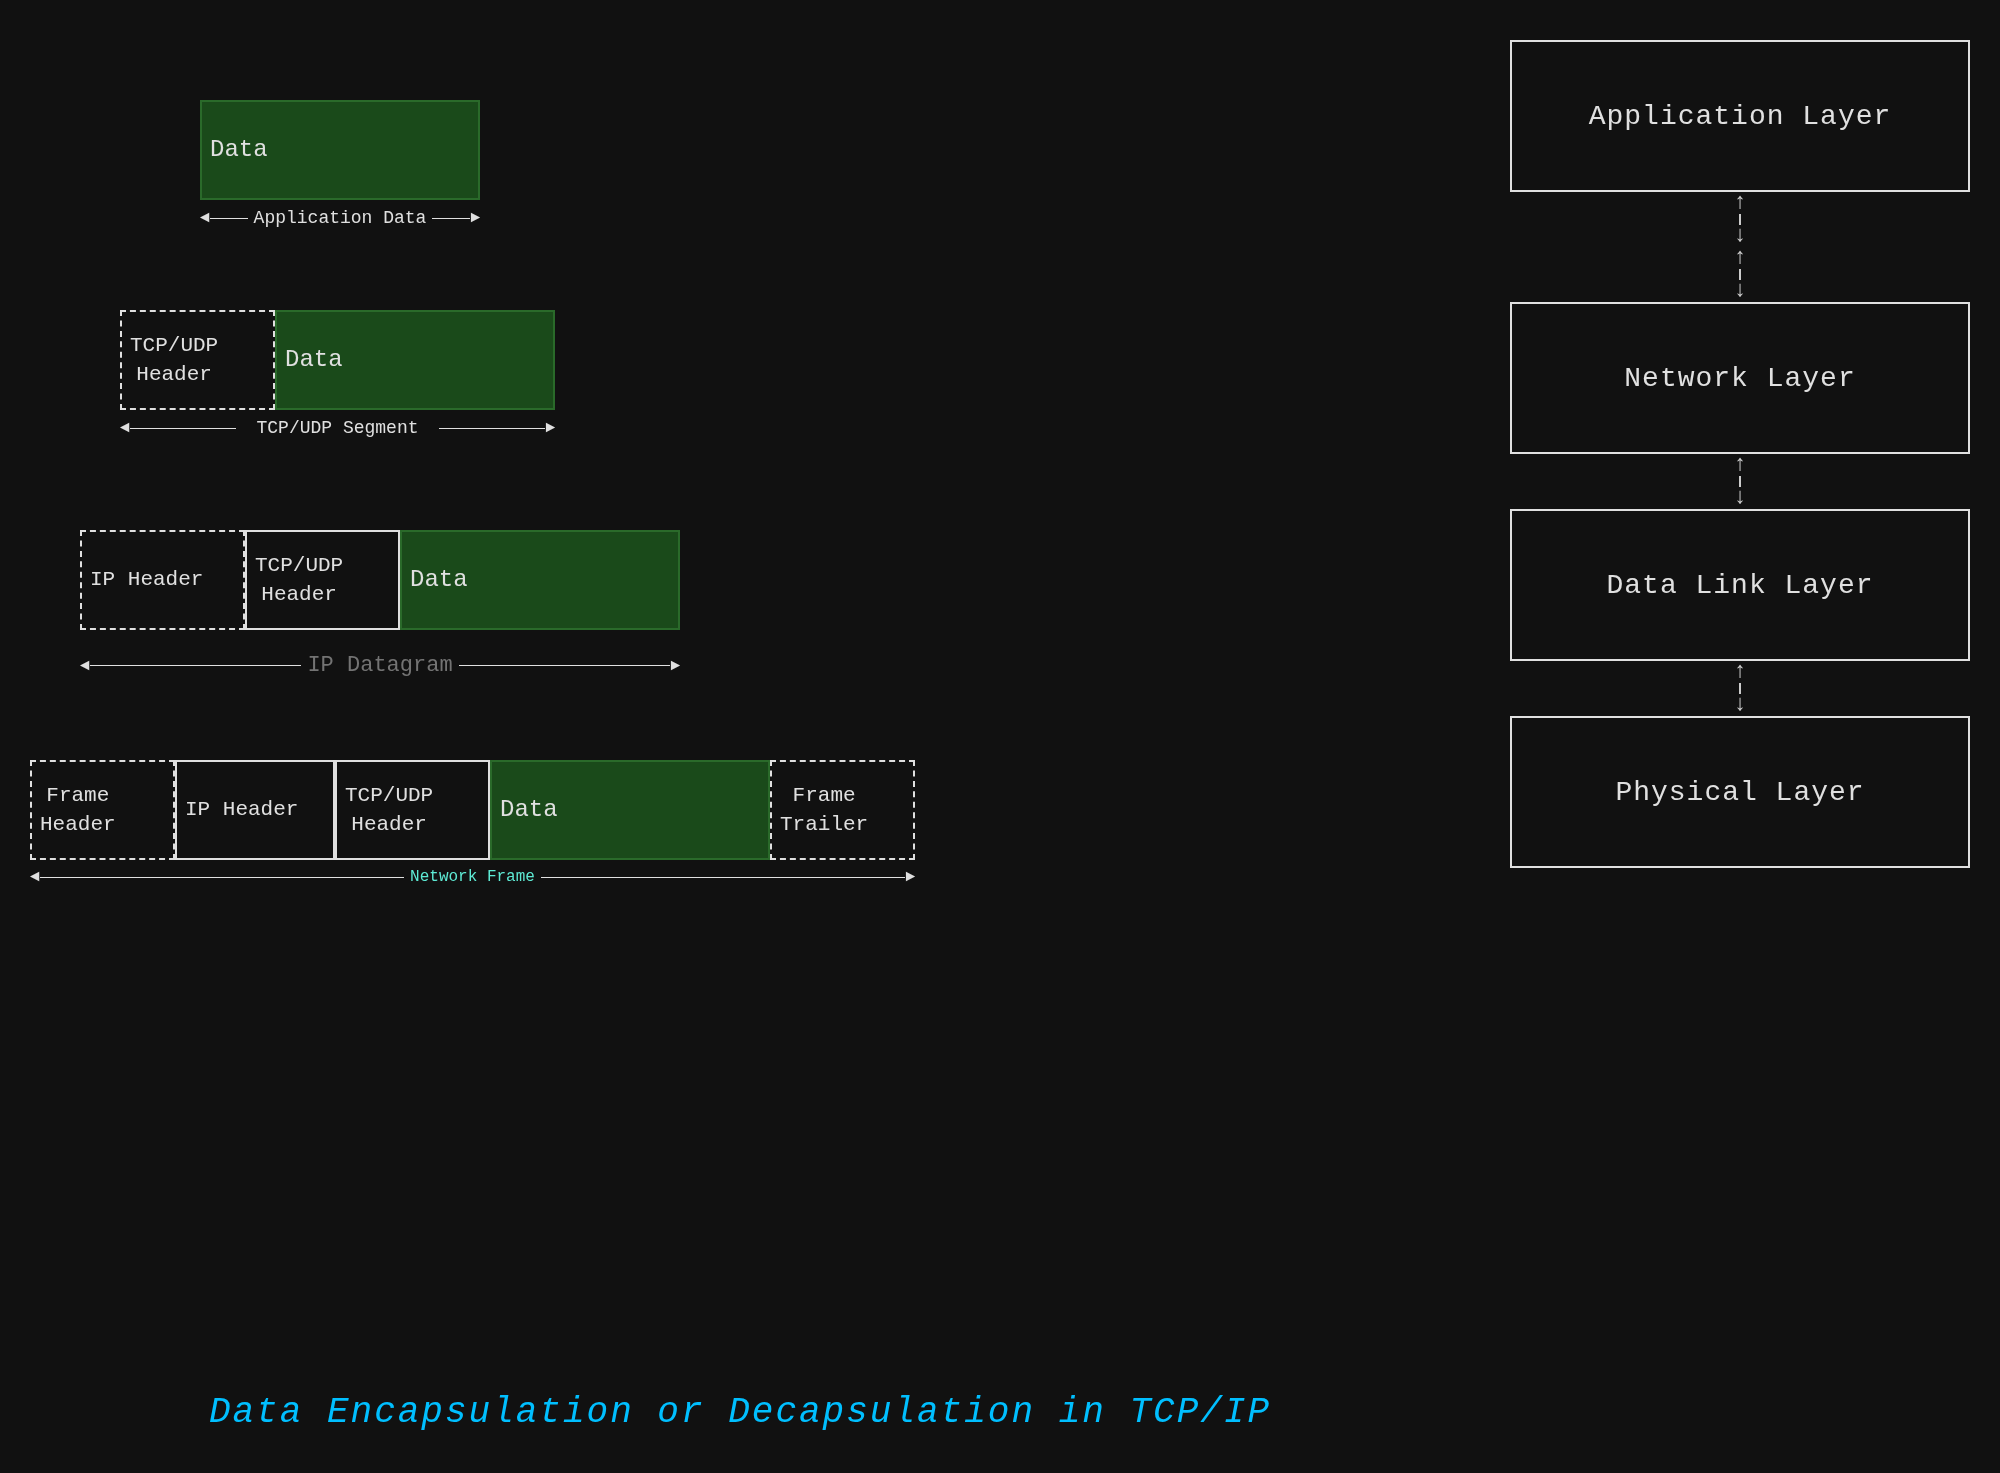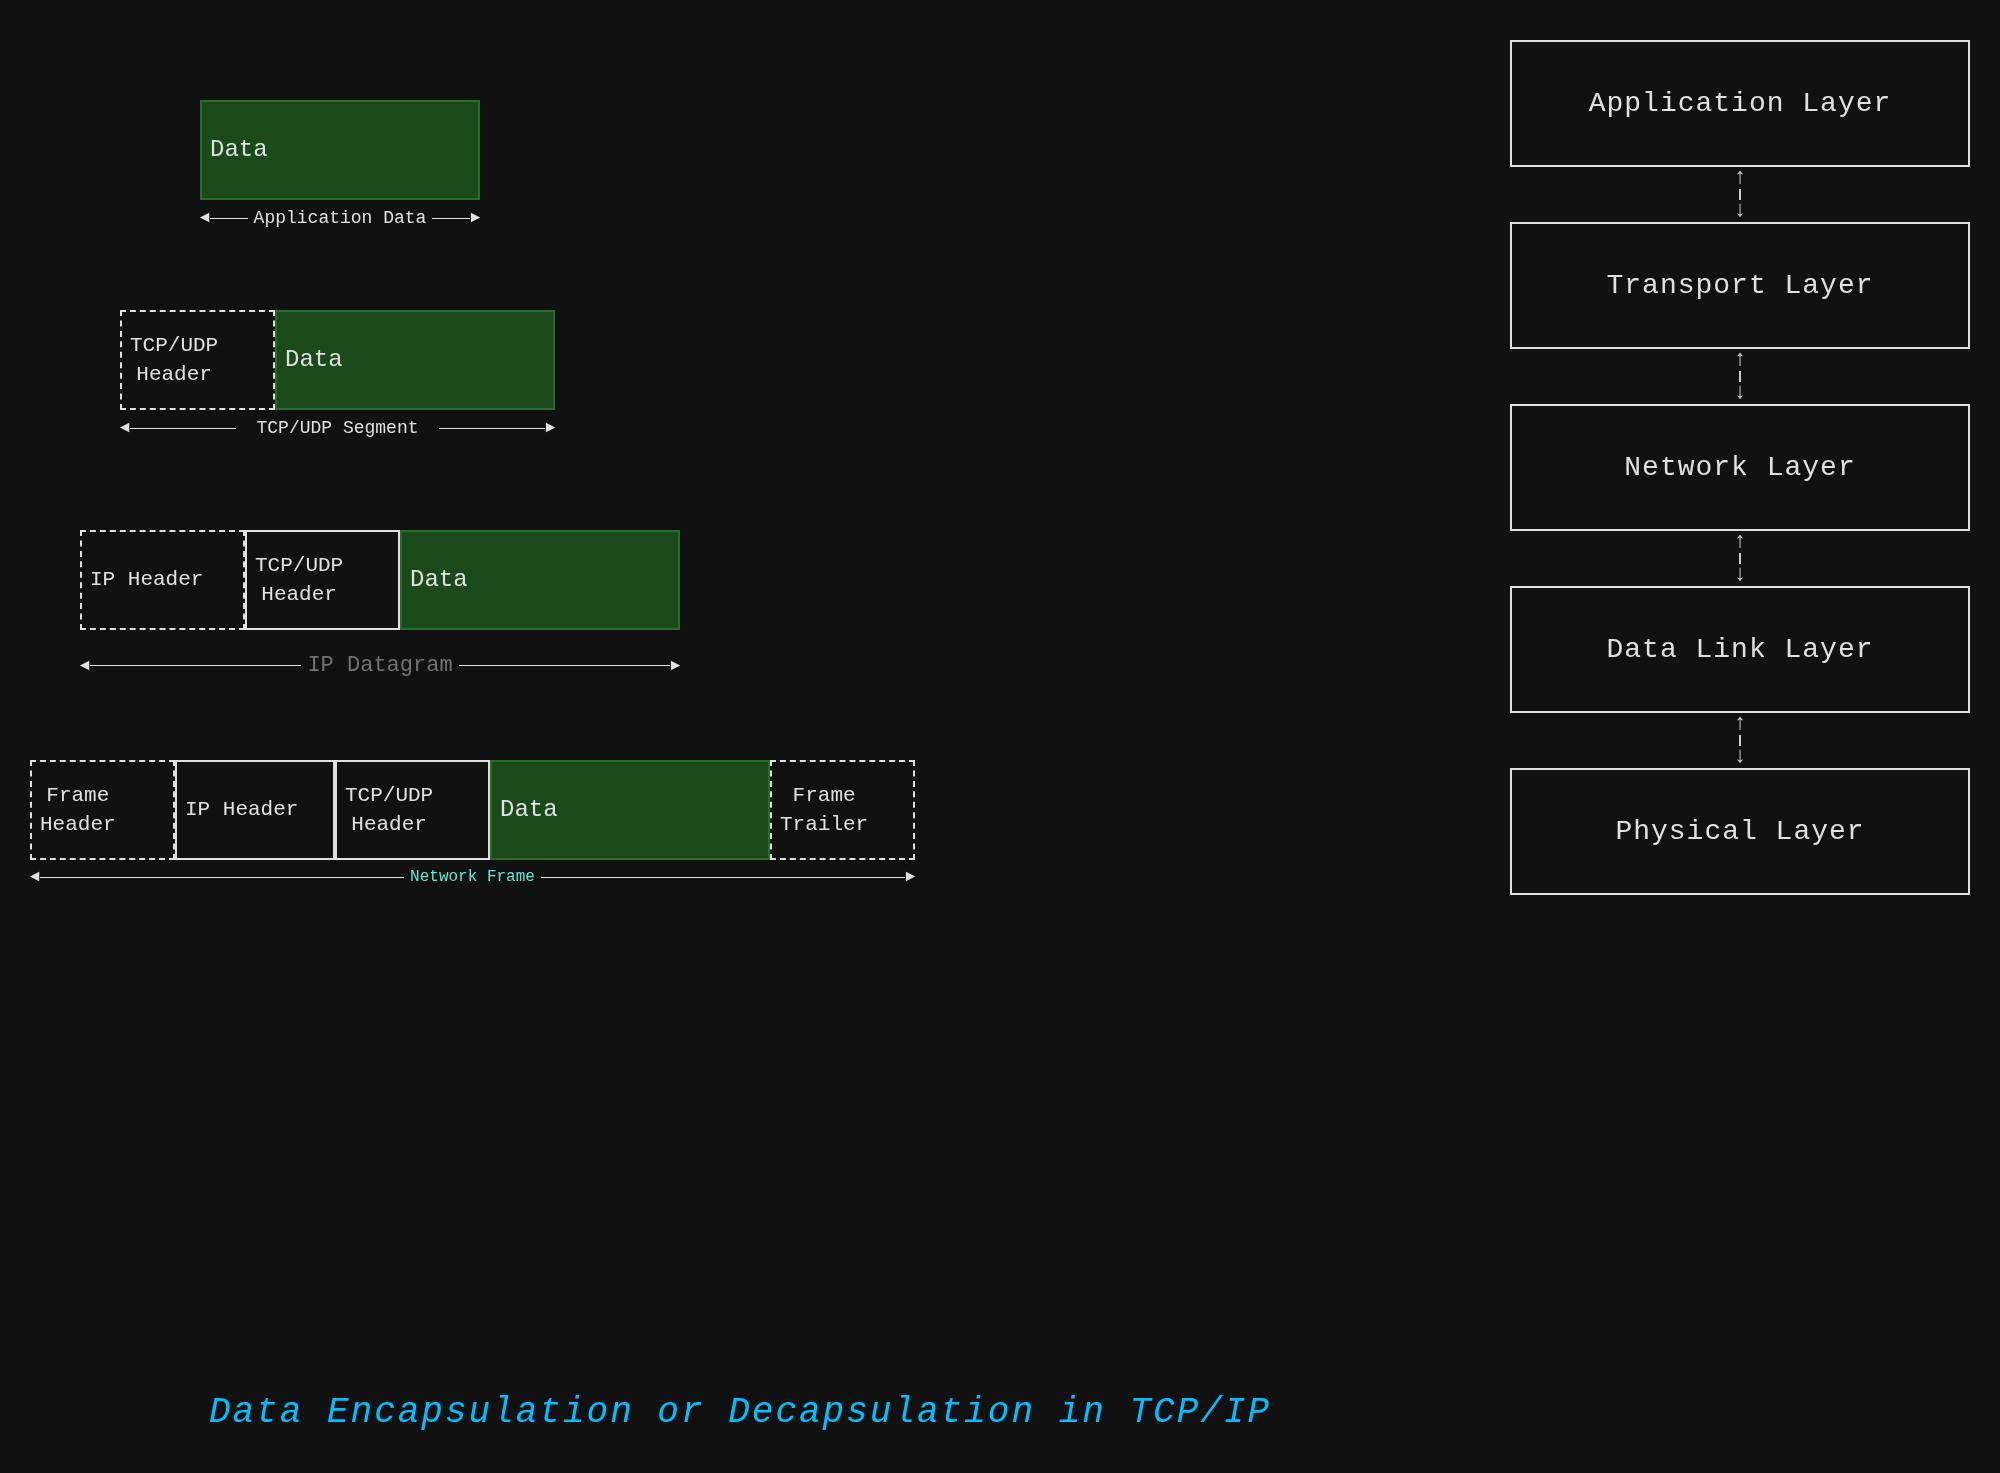--- a/index.html
+++ b/index.html
@@ -35,21 +35,21 @@
       position: relative;
       padding: 40px 30px;
       display: flex;
       flex-direction: column;
       align-items: center;
     }
 
     
     .layer-box {
       width: 460px;
-      height: 127px;
+      height: 152px;
       border: 2.5px solid #e0e0e0;
       display: flex;
       align-items: center;
       justify-content: center;
       color: #e0e0e0;
       font-size: 28px;
       letter-spacing: 1px;
       position: relative;
       background-color: #111111;
     }
@@ -223,23 +223,20 @@
     <div class="layer-box">
       <span>Application Layer</span>
     </div>
 
     <div class="double-arrow">
       <span class="arrow-up-char">↑</span>
       <div class="vert-line-seg"></div>
       <span class="arrow-down-char">↓</span>
     </div>
 
-    <div class="layer-box">
-      <span>Transport Layer</span>
-    </div>
 
     <div class="double-arrow">
       <span class="arrow-up-char">↑</span>
       <div class="vert-line-seg"></div>
       <span class="arrow-down-char">↓</span>
     </div>
 
     <div class="layer-box">
       <span>Network Layer</span>
     </div>

